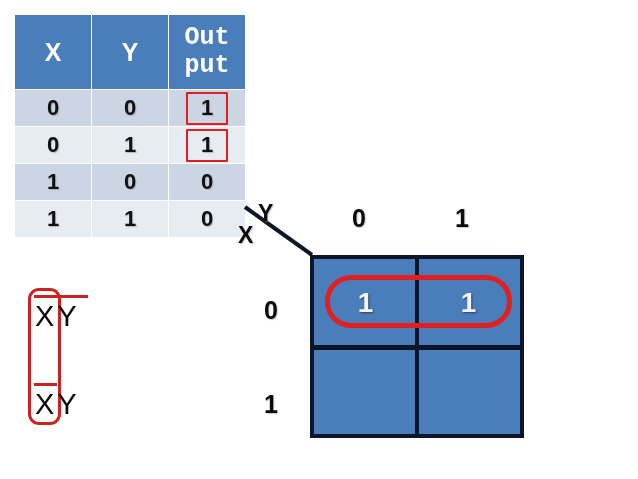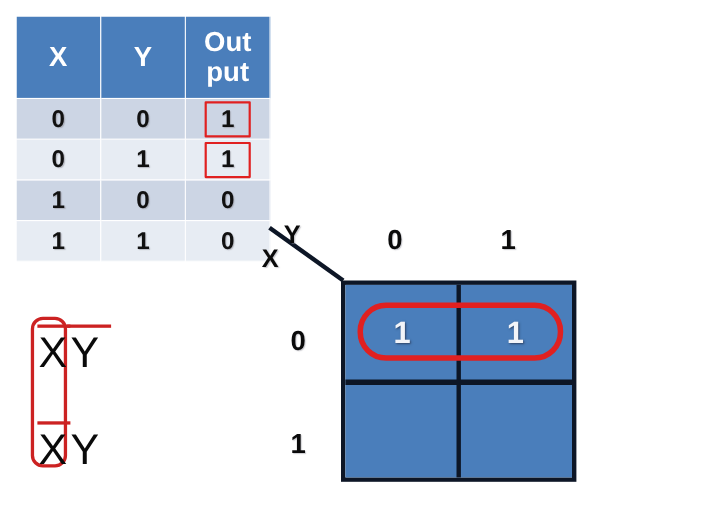--- a/index.html
+++ b/index.html
@@ -37,20 +37,21 @@
     font-size: 25px;
     font-weight: bold;
     height: 74px;
     line-height: 1.12;
     letter-spacing: 0px;
   }
   #truth-table thead th .wrapword {
     display: block;
     word-break: break-all;
     padding: 0 12px;
+    font-family: Liberation Mono, monospace;
   }
   #truth-table tbody tr td {
     height: 36px;
     font-size: 22px;
     font-weight: bold;
     color: #111111;
     text-shadow: 1px 1px 1px rgba(140,140,150,0.55);
   }
   #truth-table tbody tr.row-dark td { background: #ccd5e4; }
   #truth-table tbody tr.row-light td { background: #e7ecf3; }
@@ -69,21 +70,21 @@
   #expressions {
     position: absolute;
     left: 28px;
     top: 288px;
     width: 110px;
     height: 145px;
   }
   .expr {
     position: absolute;
     left: 6px;
-    font-size: 39px;
+    font-size: 29px;
     font-weight: normal;
     color: #0a0a0a;
     letter-spacing: 1px;
     white-space: nowrap;
   }
   #expr-1 { top: 12px; }
   #expr-2 { top: 100px; }
   .term {
     display: inline-block;
     position: relative;

